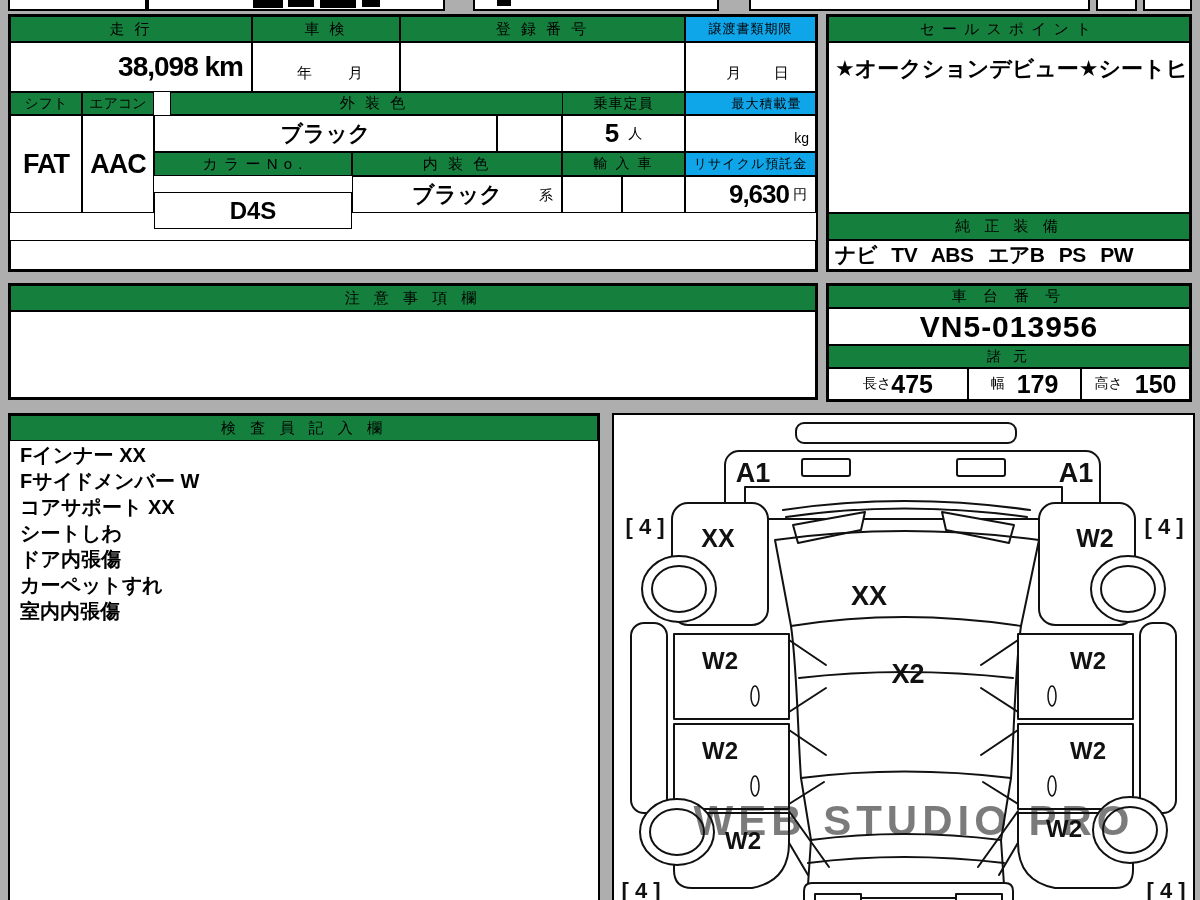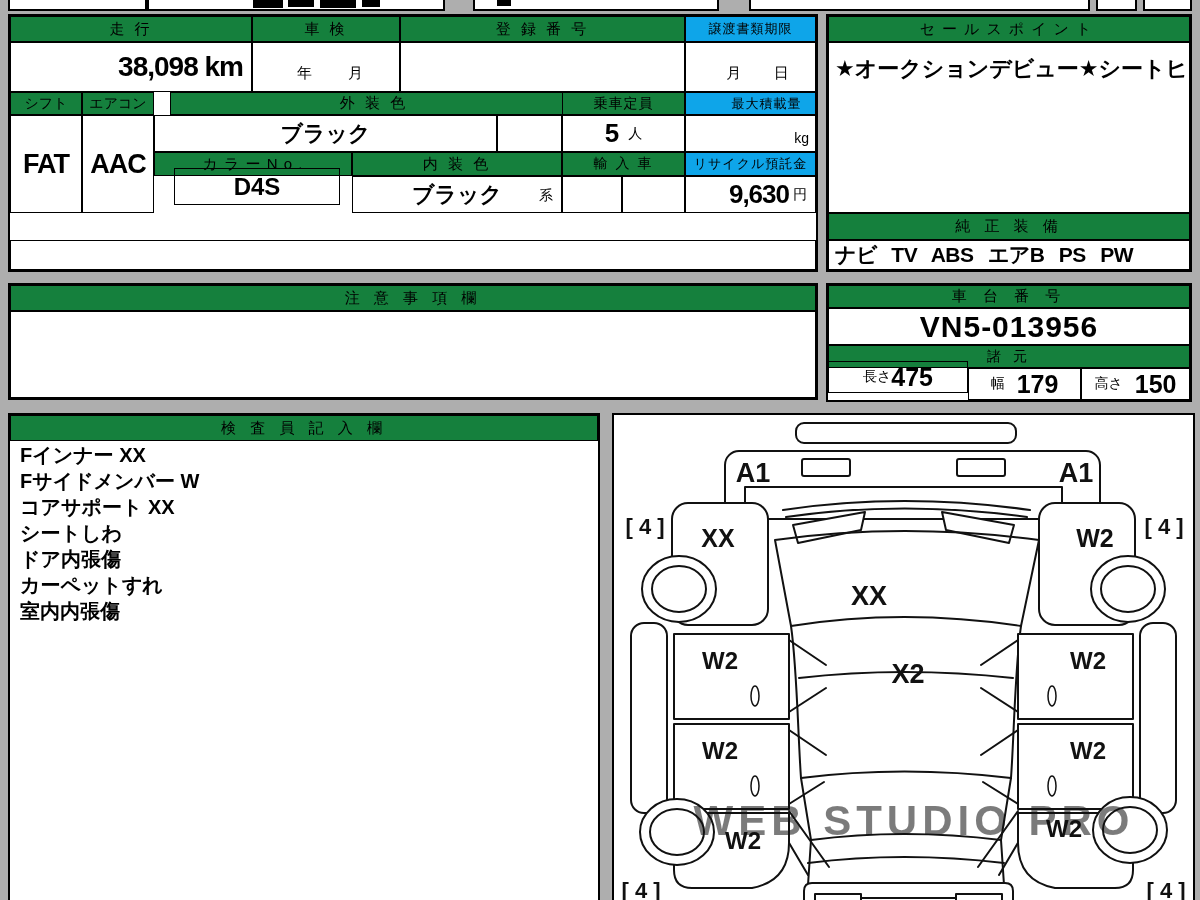--- a/index.html
+++ b/index.html
@@ -69,21 +69,21 @@
   </div>
   <div class="cell" style="left:675px;top:99px;width:131px;height:37px;justify-content:flex-end;padding-right:6px;align-items:flex-end;padding-bottom:5px;">
     <span class="sm">kg</span>
   </div>
 
   <div class="cell hdr" style="left:144px;top:136px;width:198px;height:24px;letter-spacing:1px;">カ ラ ー N o .</div>
   <div class="cell hdr" style="left:342px;top:136px;width:210px;height:24px;">内 装 色</div>
   <div class="cell hdr" style="left:552px;top:136px;width:123px;height:24px;letter-spacing:2px;font-size:14px;">輸 入 車</div>
   <div class="cell hdr-s" style="left:675px;top:136px;width:131px;height:24px;">リサイクル預託金</div>
 
-  <div class="cell" style="left:144px;top:152px;width:166px;height:37px;font-weight:bold;font-size:24px;margin-left:20px;">D4S</div>
+  <div class="cell" style="left:144px;top:176px;width:198px;height:37px;font-weight:bold;font-size:24px;">D4S</div>
   <div class="cell" style="left:342px;top:160px;width:210px;height:37px;">
     <span style="font-weight:bold;font-size:22px;">ブラック</span>
     <span class="sm" style="position:absolute;right:8px;bottom:7px;">系</span>
   </div>
   <div class="cell" style="left:552px;top:160px;width:60px;height:37px;"></div>
   <div class="cell" style="left:612px;top:160px;width:63px;height:37px;"></div>
   <div class="cell" style="left:675px;top:160px;width:131px;height:37px;justify-content:flex-end;padding-right:8px;gap:4px;">
     <span class="big">9,630</span>
     <span class="sm">円</span>
   </div>
@@ -104,21 +104,21 @@
 
 <div class="box" style="left:8px;top:283px;width:810px;height:117px;">
   <div class="cell hdr" style="left:0;top:0;width:806px;height:26px;letter-spacing:5px;">注 意 事 項 欄</div>
   <div class="cell" style="left:0;top:26px;width:806px;height:87px;"></div>
 </div>
 
 <div class="box" style="left:826px;top:283px;width:366px;height:119px;">
   <div class="cell hdr" style="left:0;top:0;width:362px;height:23px;letter-spacing:6px;">車 台 番 号</div>
   <div class="cell" style="left:0;top:23px;width:362px;height:37px;font-weight:bold;font-size:30px;letter-spacing:1px;">VN5-013956</div>
   <div class="cell hdr" style="left:0;top:60px;width:362px;height:23px;letter-spacing:4px;font-size:14px;">諸 元</div>
-  <div class="cell" style="left:0;top:76px;width:140px;height:32px;">
+  <div class="cell" style="left:0;top:83px;width:140px;height:32px;">
     <span class="sm">長さ</span>
     <span style="font-weight:bold;font-size:25px;">475</span>
   </div>
   <div class="cell" style="left:140px;top:83px;width:113px;height:32px;gap:12px;">
     <span class="sm">幅</span>
     <span style="font-weight:bold;font-size:25px;">179</span>
   </div>
   <div class="cell" style="left:253px;top:83px;width:109px;height:32px;gap:12px;">
     <span class="sm">高さ</span>
     <span style="font-weight:bold;font-size:25px;">150</span>

